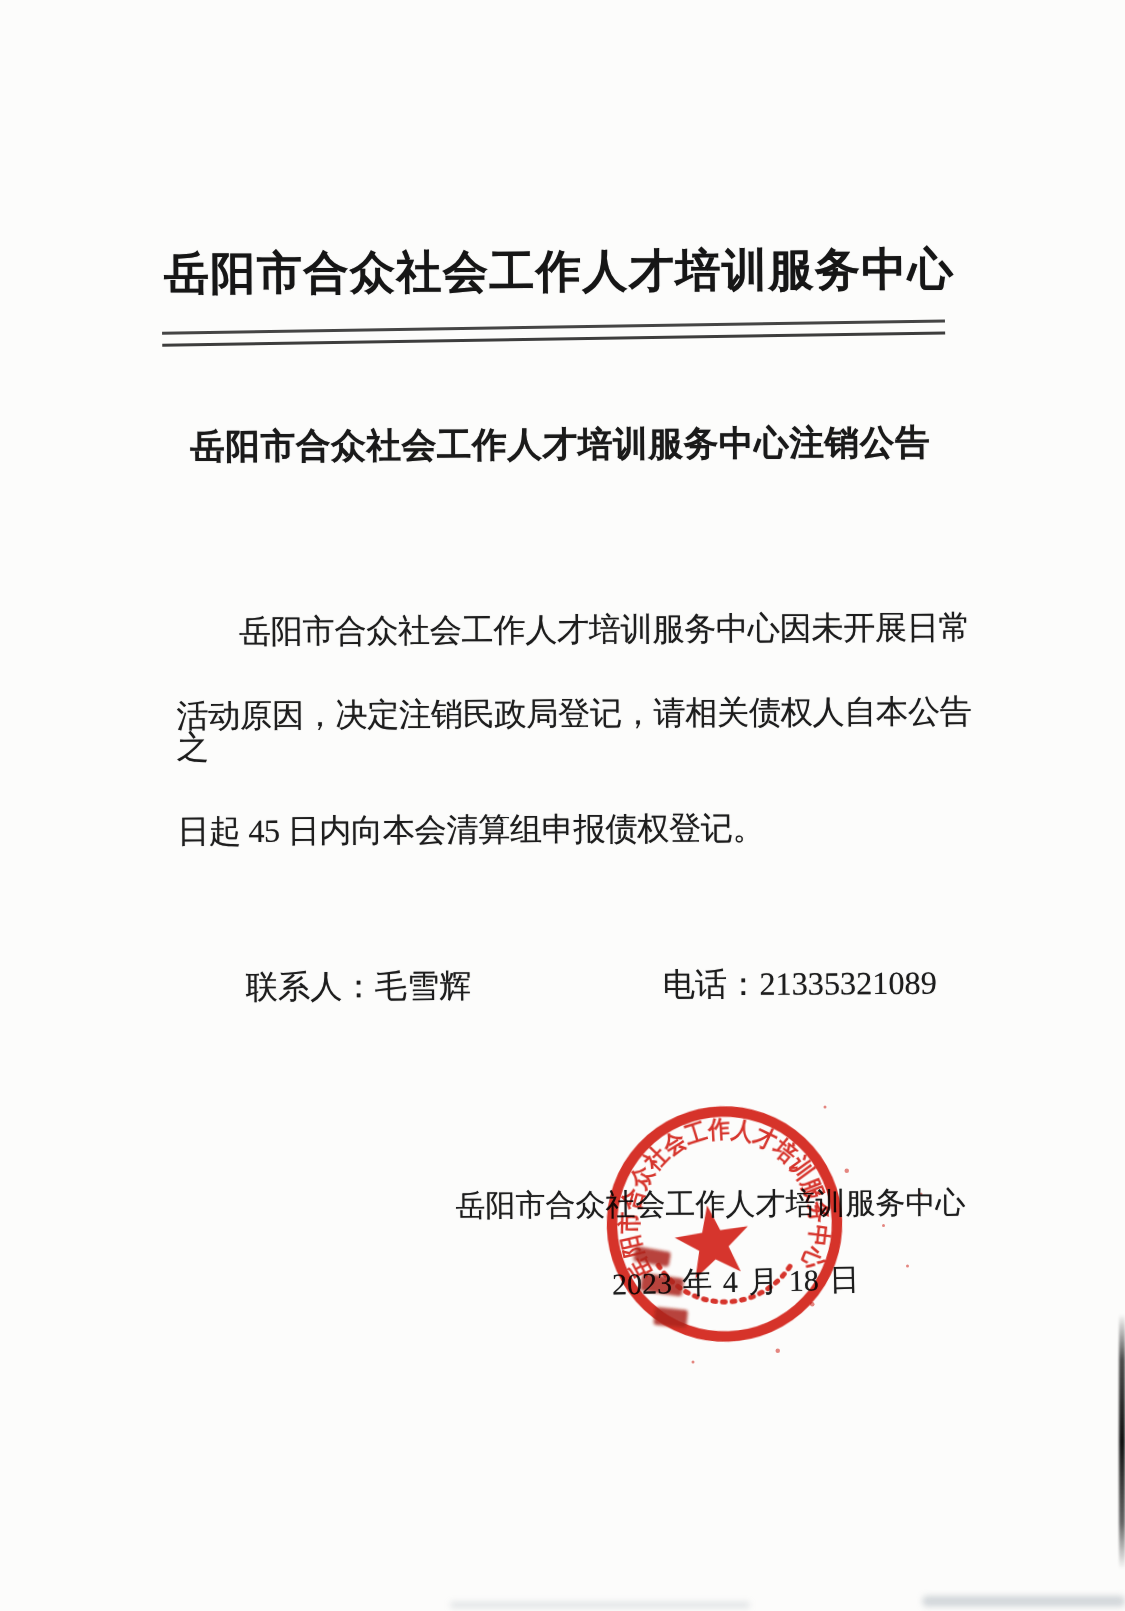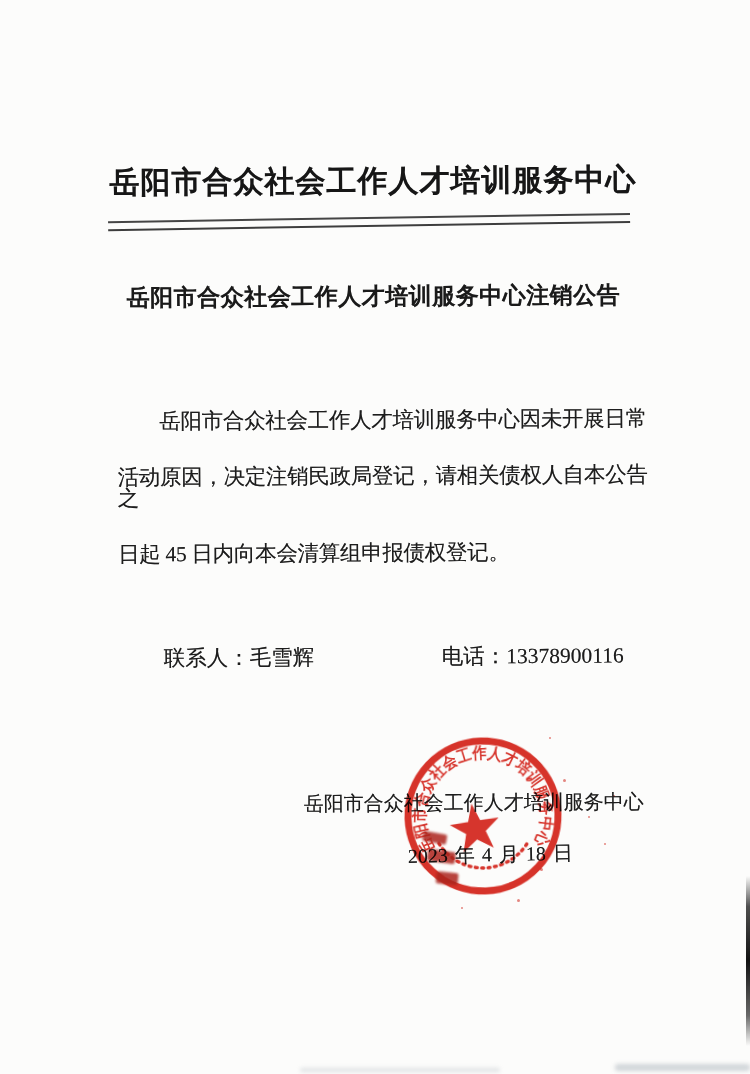--- a/index.html
+++ b/index.html
@@ -98,21 +98,21 @@
     <h2 class="notice-title">岳阳市合众社会工作人才培训服务中心注销公告</h2>
 
     <div class="body-text">
       <p class="indent">岳阳市合众社会工作人才培训服务中心因未开展日常</p>
       <p>活动原因，决定注销民政局登记，请相关债权人自本公告之</p>
       <p>日起 45 日内向本会清算组申报债权登记。</p>
     </div>
 
     <div class="contact-row">
       <span class="contact-person"><span>联系人：</span><span>毛雪辉</span></span>
-      <span class="contact-phone"><span>电话：</span><span>13378900116</span></span>
+      <span class="contact-phone"><span>电话：</span><span>21335321089</span></span>
     </div>
 
     <div class="sig-org">岳阳市合众社会工作人才培训服务中心</div>
 
     <div class="sig-date">2023 年 4 月 18 日</div>
 
   </div>
 
   <div class="seal">
     <svg viewBox="0 0 166 166" width="166" height="166">

